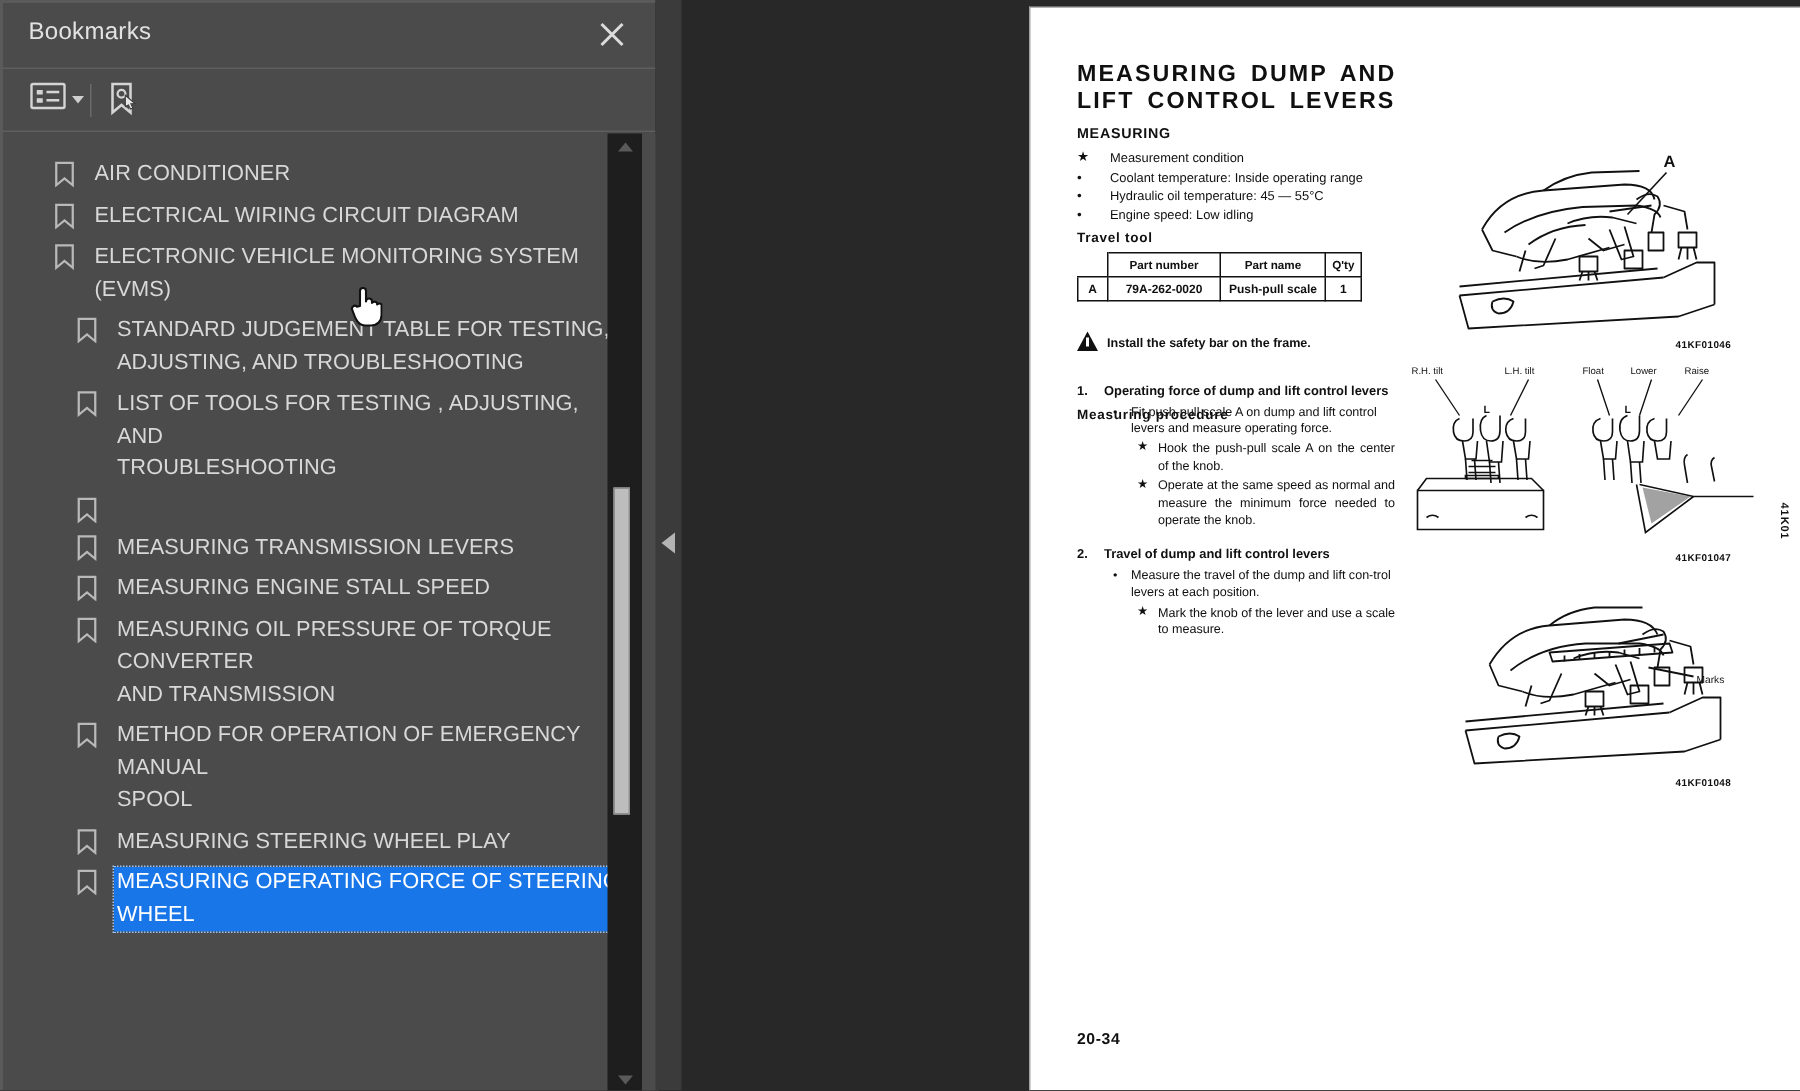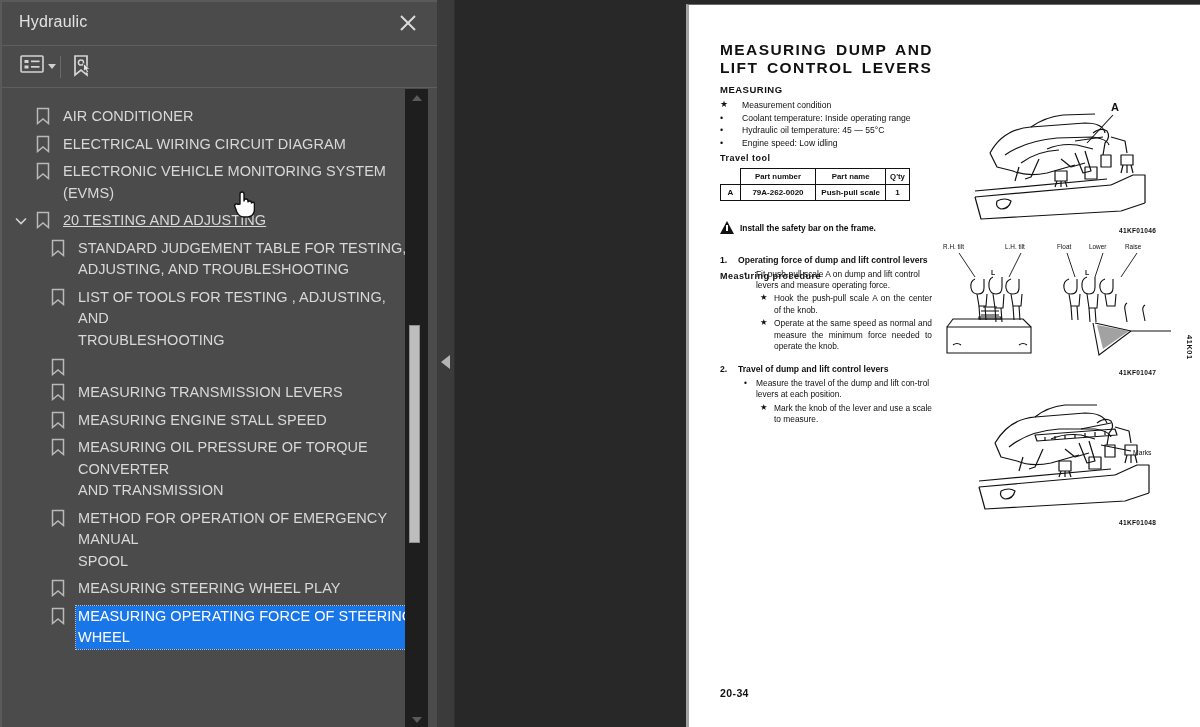--- a/index.html
+++ b/index.html
@@ -157,21 +157,21 @@
     position: absolute; left: 455px; top: 0;
     width: 745px; height: 727px;
     background: #282828;
     overflow: hidden;
   }
   #page {
     position: absolute; left: 231px; top: 4px;
     width: 514px; height: 723px;
     background: #ffffff;
     border-top: 1px solid #6a6a6a;
-    border-left: 3px solid #a3a3a3;
+    border-left: 1px solid #a3a3a3;
     color: #101010;
     overflow: hidden;
   }
   #page-inner { position: relative; width: 100%; height: 100%; }
 
   .doc-h1 {
     position: absolute; left: 31px; top: 36px;
     width: 230px;
     font-family: "Liberation Sans", sans-serif;
     font-weight: bold; font-size: 15.5px; line-height: 18px;
@@ -276,21 +276,21 @@
   }
 </style>
 </head>
 <body>
 
 <div id="app">
 
   <div id="bookmarks-panel">
 
     <div id="panel-header">
-      <div id="panel-title">Hydraulic</div>
+      <div id="panel-title">Bookmarks</div>
       <div id="panel-close">
         <svg width="22" height="22" viewBox="0 0 22 22">
           <line x1="4" y1="4" x2="18" y2="18" stroke="#dcdcdc" stroke-width="2"></line>
           <line x1="18" y1="4" x2="4" y2="18" stroke="#dcdcdc" stroke-width="2"></line>
         </svg>
       </div>
     </div>
 
     <div id="panel-toolbar">
       <div class="tb-btn" id="tb-options">
@@ -329,29 +329,20 @@
             <span class="bm-icon"><svg width="16" height="18" viewBox="0 0 16 18">
                 <path d="M2.5 1.5 H13.5 V16.5 L8 12 L2.5 16.5 Z" fill="none" stroke="#b9b9b9" stroke-width="1.5"></path>
               </svg></span>
             <span class="bm-label">ELECTRICAL WIRING CIRCUIT DIAGRAM</span>
           </div>
           <div class="bm-row lvl0">
             <span class="bm-icon"><svg width="16" height="18" viewBox="0 0 16 18">
                 <path d="M2.5 1.5 H13.5 V16.5 L8 12 L2.5 16.5 Z" fill="none" stroke="#b9b9b9" stroke-width="1.5"></path>
               </svg></span>
             <span class="bm-label">ELECTRONIC VEHICLE MONITORING SYSTEM (EVMS)</span>
-          </div>
-          <div class="bm-row lvl0 expanded">
-            <span class="bm-chevron"><svg width="14" height="14" viewBox="0 0 14 14">
-                <path d="M2.5 5 L7 9.5 L11.5 5" fill="none" stroke="#d0d0d0" stroke-width="1.7" stroke-linecap="round"></path>
-              </svg></span>
-            <span class="bm-icon"><svg width="16" height="18" viewBox="0 0 16 18">
-                <path d="M2.5 1.5 H13.5 V16.5 L8 12 L2.5 16.5 Z" fill="none" stroke="#b9b9b9" stroke-width="1.5"></path>
-              </svg></span>
-            <span class="bm-label">20 TESTING AND ADJUSTING</span>
           </div>
           <div class="bm-row lvl1">
             <span class="bm-icon"><svg width="16" height="18" viewBox="0 0 16 18">
                 <path d="M2.5 1.5 H13.5 V16.5 L8 12 L2.5 16.5 Z" fill="none" stroke="#b9b9b9" stroke-width="1.5"></path>
               </svg></span>
             <span class="bm-label">STANDARD JUDGEMENT TABLE FOR TESTING,
 ADJUSTING, AND TROUBLESHOOTING</span>
           </div>
           <div class="bm-row lvl1">
             <span class="bm-icon"><svg width="16" height="18" viewBox="0 0 16 18">

